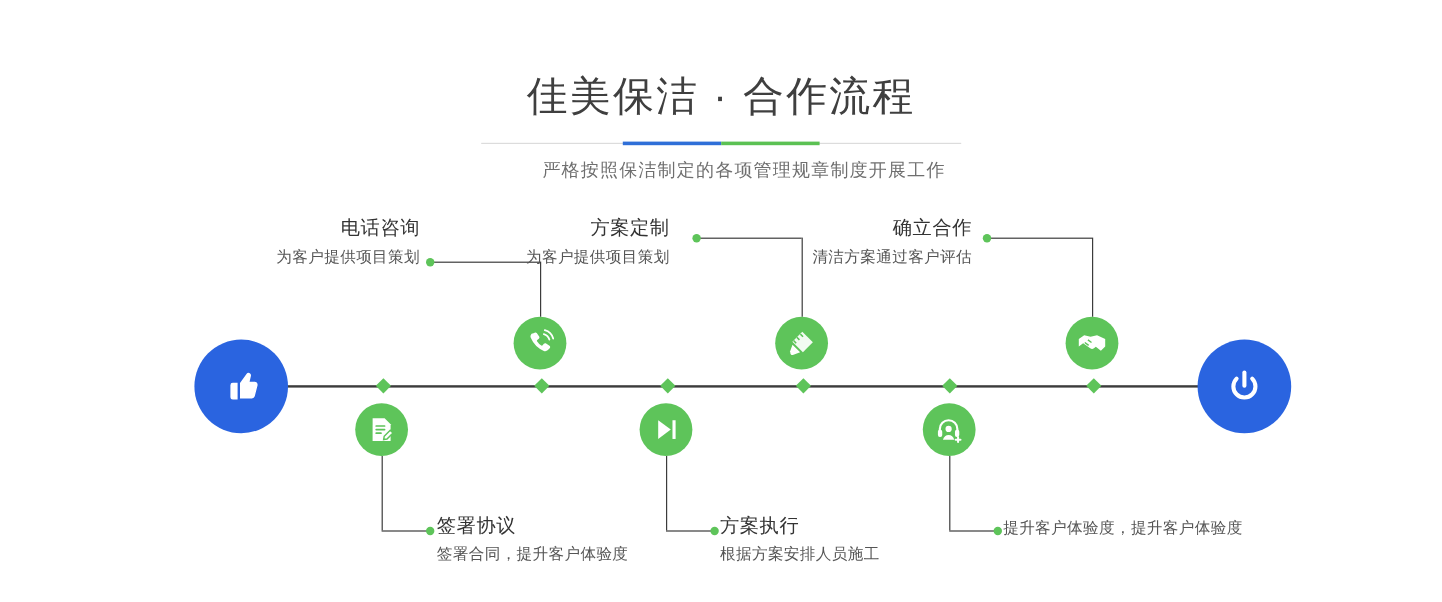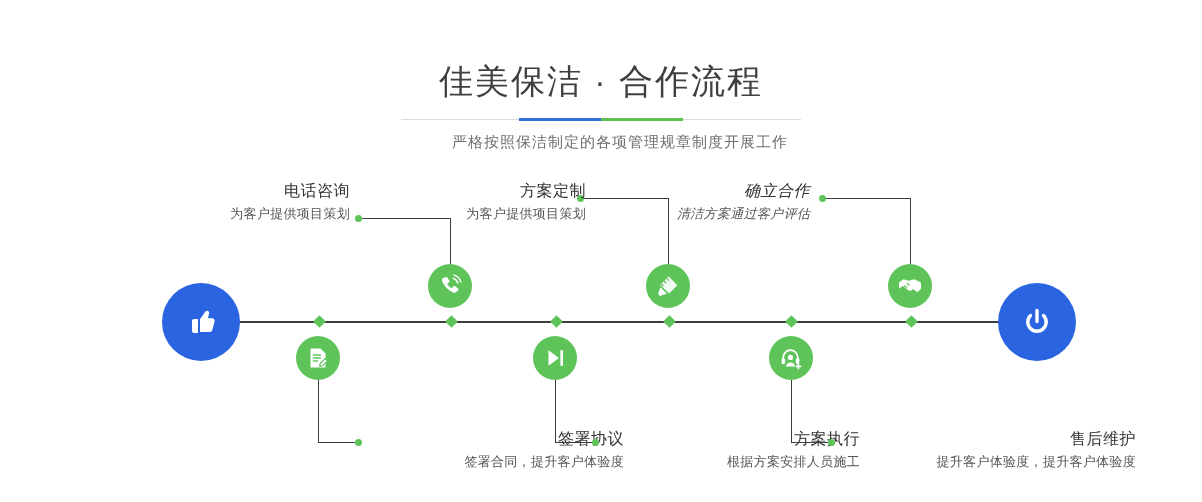--- a/index.html
+++ b/index.html
@@ -155,21 +155,21 @@
     letter-spacing: 0.5px;
   }
   .label .lab-desc {
     font-size: 13px;
     color: #555555;
     line-height: 20px;
     letter-spacing: 0.3px;
     margin-top: 2px;
   }
   .label.right-align { text-align: right; }
-  .label.left-align { text-align: right; }
+  .label.left-align { text-align: left; }
 
   svg { display: block; }
 </style>
 </head>
 <body>
 
 <div class="page">
 
   <div class="header">
     <h1 class="title">佳美保洁 · 合作流程</h1>
@@ -243,21 +243,21 @@
     <div class="dot" style="left:567px; top:35px;"></div>
     <div class="node" style="left:636px; top:104px;">
       <span>
         <svg width="26" height="26" viewBox="0 0 26 26">
           <path fill="#ffffff" d="M3.2 20.3l2.2-6.1 6.4 6.4-6.1 2.2a1.6 1.6 0 0 1-2-2z"></path>
           <path fill="#ffffff" d="M13.6 3.4l8.8 8.8-8.3 8.3-8.8-8.8z" opacity="0.92"></path>
           <path fill="none" stroke="#5ec45a" stroke-width="1.3" d="M9 8l2.2 2.2M12 5.4l2.2 2.2M6.3 10.8l2.2 2.2"></path>
         </svg>
       </span>
     </div>
-    <div class="label right-align" style="left:336px; top:20px; width:240px;text-align:right;">
+    <div class="label right-align" style="left:308px; top:20px; width:240px;text-align:right;">
       <div class="lab-title">方案定制</div>
       <div class="lab-desc">为客户提供项目策划</div>
     </div>
 
     <div class="diamond" style="left:655px; top:157px;"></div>
     <div class="connector-v" style="left:545px; top:220px; height:62px;"></div>
     <div class="connector-h" style="left:545px; top:282px; width:40px;"></div>
     <div class="dot" style="left:582px; top:279px;"></div>
     <div class="node" style="left:523px; top:176px;">
       <span>
@@ -277,21 +277,21 @@
     <div class="connector-h" style="left:814px; top:38px; width:86px;"></div>
     <div class="dot" style="left:809px; top:35px;"></div>
     <div class="node" style="left:878px; top:104px;">
       <span>
         <svg width="26" height="26" viewBox="0 0 26 26">
           <path fill="#ffffff" d="M2 9.5l4.5-3.2 5.3 1.4 5.4-1.4L24 9.5v6.2l-3.6 3.6-4.2-3.3-1.6 1.2a2.6 2.6 0 0 1-3.1 0L5.6 13 2 15.7z"></path>
           <path fill="none" stroke="#5ec45a" stroke-width="1.2" d="M7 12.4l3.2 2.4M9.6 10.2l3 2.2"></path>
         </svg>
       </span>
     </div>
-    <div class="label right-align" style="left:560px; top:20px; width:240px;font-style:italic;">
+    <div class="label right-align" style="left:560px; top:20px; width:240px;">
       <div class="lab-title">确立合作</div>
       <div class="lab-desc">清洁方案通过客户评估</div>
     </div>
 
     <div class="diamond" style="left:897px; top:157px;"></div>
     <div class="connector-v" style="left:781px; top:220px; height:62px;"></div>
     <div class="connector-h" style="left:781px; top:282px; width:40px;"></div>
     <div class="dot" style="left:818px; top:279px;"></div>
     <div class="node" style="left:759px; top:176px;">
       <span>
@@ -299,18 +299,17 @@
           <path fill="none" stroke="#ffffff" stroke-width="1.8" d="M4.2 13.4v-1.9a7.3 7.3 0 0 1 14.6 0v1.9"></path>
           <rect fill="#ffffff" x="2.6" y="12.2" width="3.6" height="6" rx="1.6"></rect>
           <rect fill="#ffffff" x="16.8" y="12.2" width="3.6" height="6" rx="1.6"></rect>
           <circle fill="#ffffff" cx="11.5" cy="11.4" r="2.6"></circle>
           <path fill="#ffffff" d="M6.8 20.4c.6-2.6 2.5-4 4.7-4s4.1 1.4 4.7 4z"></path>
           <path fill="none" stroke="#ffffff" stroke-width="1.7" stroke-linecap="round" d="M19.4 18.4v4M17.4 20.4h4"></path>
         </svg>
       </span>
     </div>
     <div class="label left-align" style="left:826px; top:268px; width:300px;">
-      <div class="lab-title">售后维护</div>
       <div class="lab-desc">提升客户体验度，提升客户体验度</div>
     </div>
 
   </div>
 </div>
 
 </body></html>

